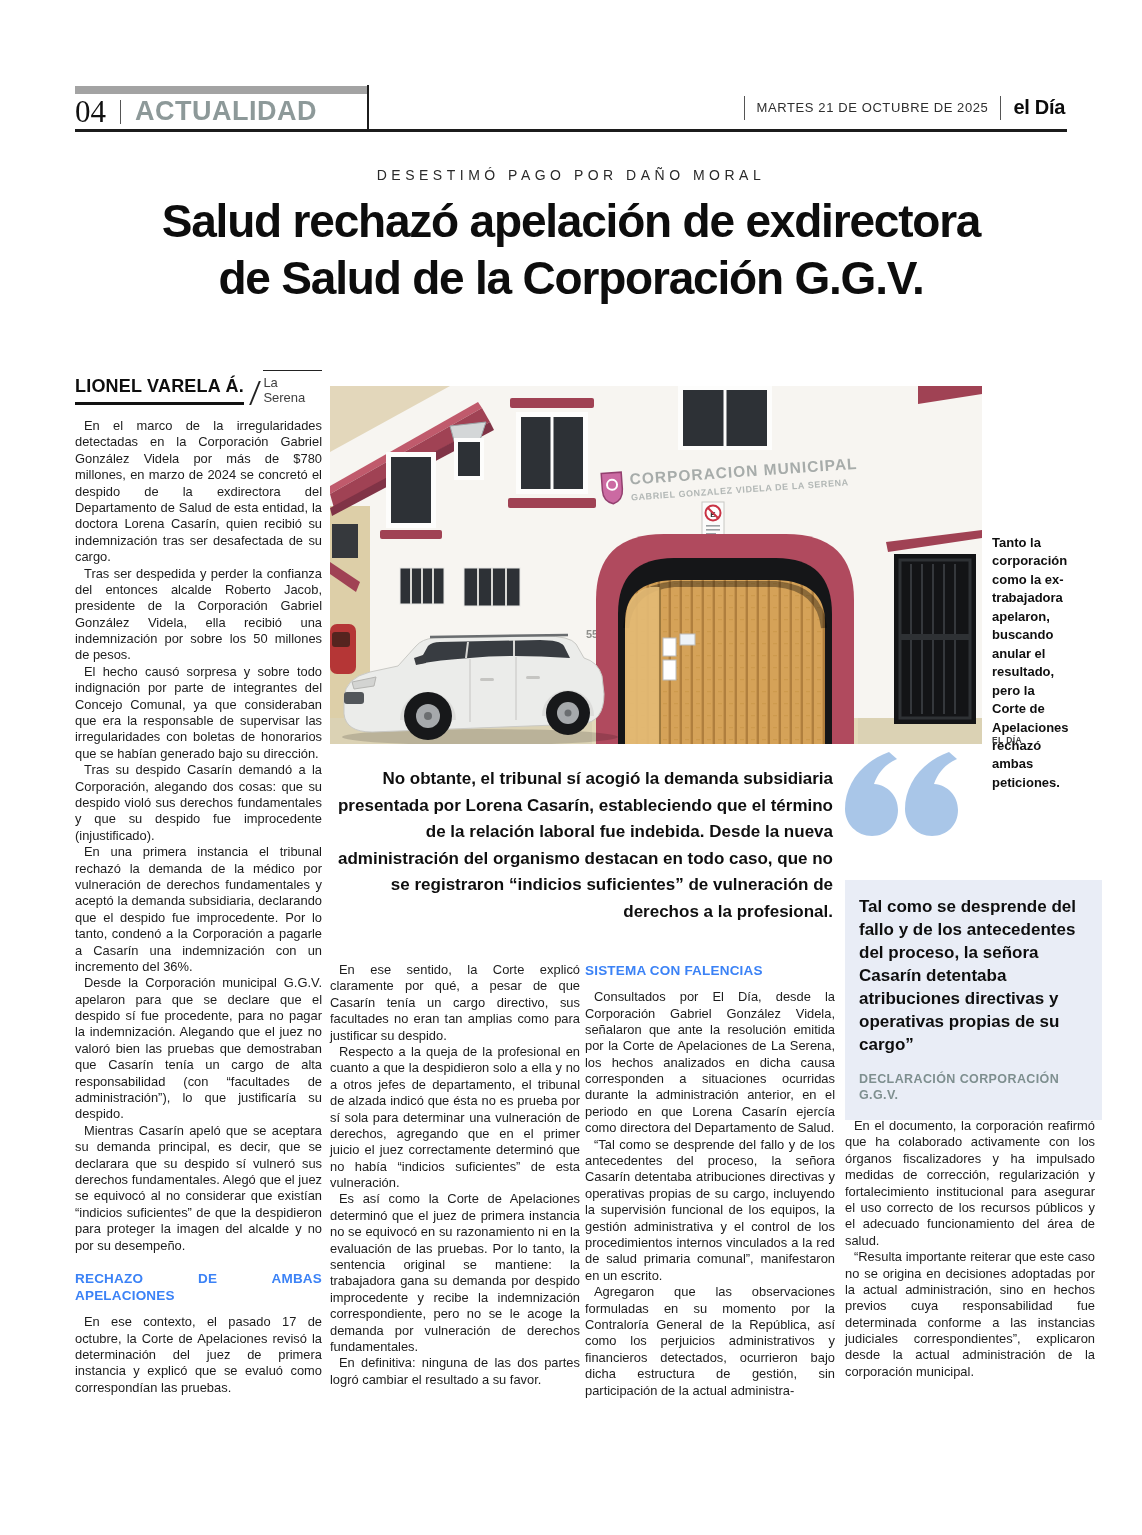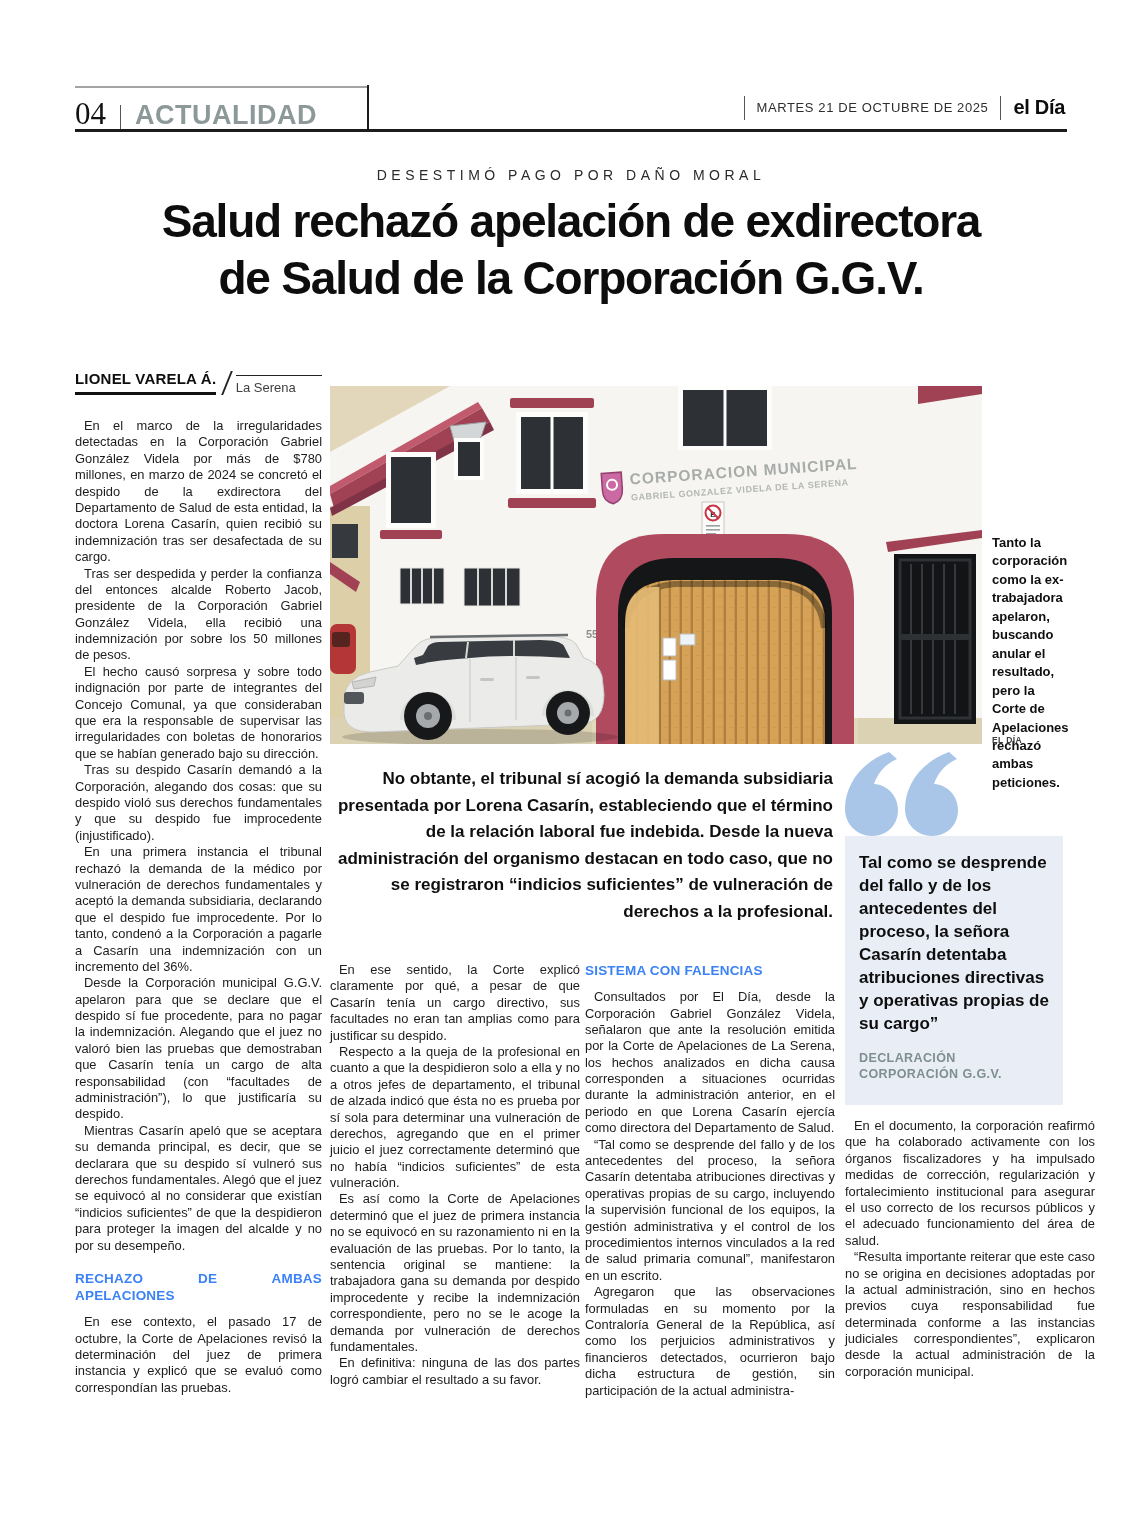--- a/index.html
+++ b/index.html
@@ -2,38 +2,38 @@
 <html><head>
 <meta charset="utf-8">
 <style>
   html,body{margin:0;padding:0;background:#ffffff;}
   .page{position:relative;width:1142px;height:1535px;background:#fff;overflow:hidden;
         font-family:"Liberation Sans",sans-serif;color:#1a1a1a;}
 
   
   .header{position:absolute;left:75px;top:86px;width:992px;height:46px;
           border-bottom:3px solid #1c1c1c;display:flex;align-items:center;box-sizing:border-box;}
-  .header-left{width:292px;height:100%;border-top:2px solid #a3a3a3;display:flex;align-items:flex-end;gap:14px;box-sizing:border-box;}
+  .header-left{width:292px;height:100%;border-top:8px solid #a3a3a3;display:flex;align-items:center;gap:14px;box-sizing:border-box;}
   .pagenum{font-family:"Liberation Serif",serif;font-size:31px;color:#111;line-height:1;}
   .vbar-sm{width:1px;height:24px;background:#555;}
   .section{font-size:27px;font-weight:700;color:#8d9999;letter-spacing:0.5px;line-height:1;}
   .header-divider{width:2px;height:46px;background:#1c1c1c;}
   .header-right{flex:1;display:flex;align-items:center;justify-content:flex-end;gap:12px;padding-right:2px;}
   .date{font-size:13px;color:#2e2e2e;letter-spacing:0.6px;}
   .masthead{font-size:20px;font-weight:700;color:#0c0c0c;letter-spacing:-0.3px;}
 
   
   .kicker{position:absolute;top:167px;left:75px;width:992px;text-align:center;
           font-size:14px;letter-spacing:4.5px;color:#2a2a2a;font-weight:500;}
   .headline{position:absolute;top:193px;left:40px;width:1062px;text-align:center;
             font-weight:700;font-size:46px;line-height:1.23;letter-spacing:-1.2px;color:#0d0d0d;}
 
   
   .byline{position:absolute;left:75px;top:370px;width:247px;display:flex;align-items:flex-end;}
-  .byline-author{font-weight:700;font-size:15px;letter-spacing:0.2px;color:#0e0e0e;
+  .byline-author{font-weight:700;font-size:18px;letter-spacing:0.2px;color:#0e0e0e;
                  border-bottom:3px solid #111;padding-bottom:5px;text-align:center;}
   .byline-slash{width:1.5px;height:24px;background:#222;transform:skewX(-22deg);margin:0 8px 0 10px;}
   .byline-location{font-size:13px;color:#3f3f3f;border-top:1.5px solid #222;padding-top:4px;flex:1;}
 
   
   .col{position:absolute;font-size:12.9px;line-height:1.27;text-align:justify;color:#1c1c1c;}
   .col .para{margin:0;text-indent:9px;}
   .col .subhead{font-size:13.5px;font-weight:700;letter-spacing:0.2px;margin:16px 0 10px;text-indent:0;color:#3b82f6;}
   .col1{left:75px;top:418px;width:247px;}
   .col2{left:330px;top:962px;width:250px;}
@@ -47,22 +47,22 @@
                  line-height:1.42;color:#0f0f0f;}
   .photo-credit{position:absolute;left:992px;top:735px;width:80px;font-size:8.5px;font-weight:700;
                 color:#3c3c3c;letter-spacing:0.4px;}
 
   
   .pullquote{position:absolute;left:333px;top:766px;width:500px;text-align:right;
              font-weight:700;font-size:17px;line-height:1.56;color:#0f0f0f;}
 
   
   .quotemarks{position:absolute;left:843px;top:752px;}
-  .quotebox{position:absolute;left:845px;top:836px;width:218px;background:#e9edf6;
-            padding:16px 14px 22px;box-sizing:border-box;}
+  .quotebox{position:absolute;left:845px;top:880px;width:257px;background:#e9edf6;
+            padding:16px 14px 16px;box-sizing:border-box;}
   .quote-text{font-weight:700;font-size:17px;line-height:1.35;color:#0e0e0e;}
   .quote-attr{margin-top:14px;font-weight:700;font-size:12.5px;line-height:1.35;
               color:#7e8f8f;letter-spacing:0.4px;}
 </style>
 </head>
 <body>
 
 <div class="page">
 
   <div class="header">

